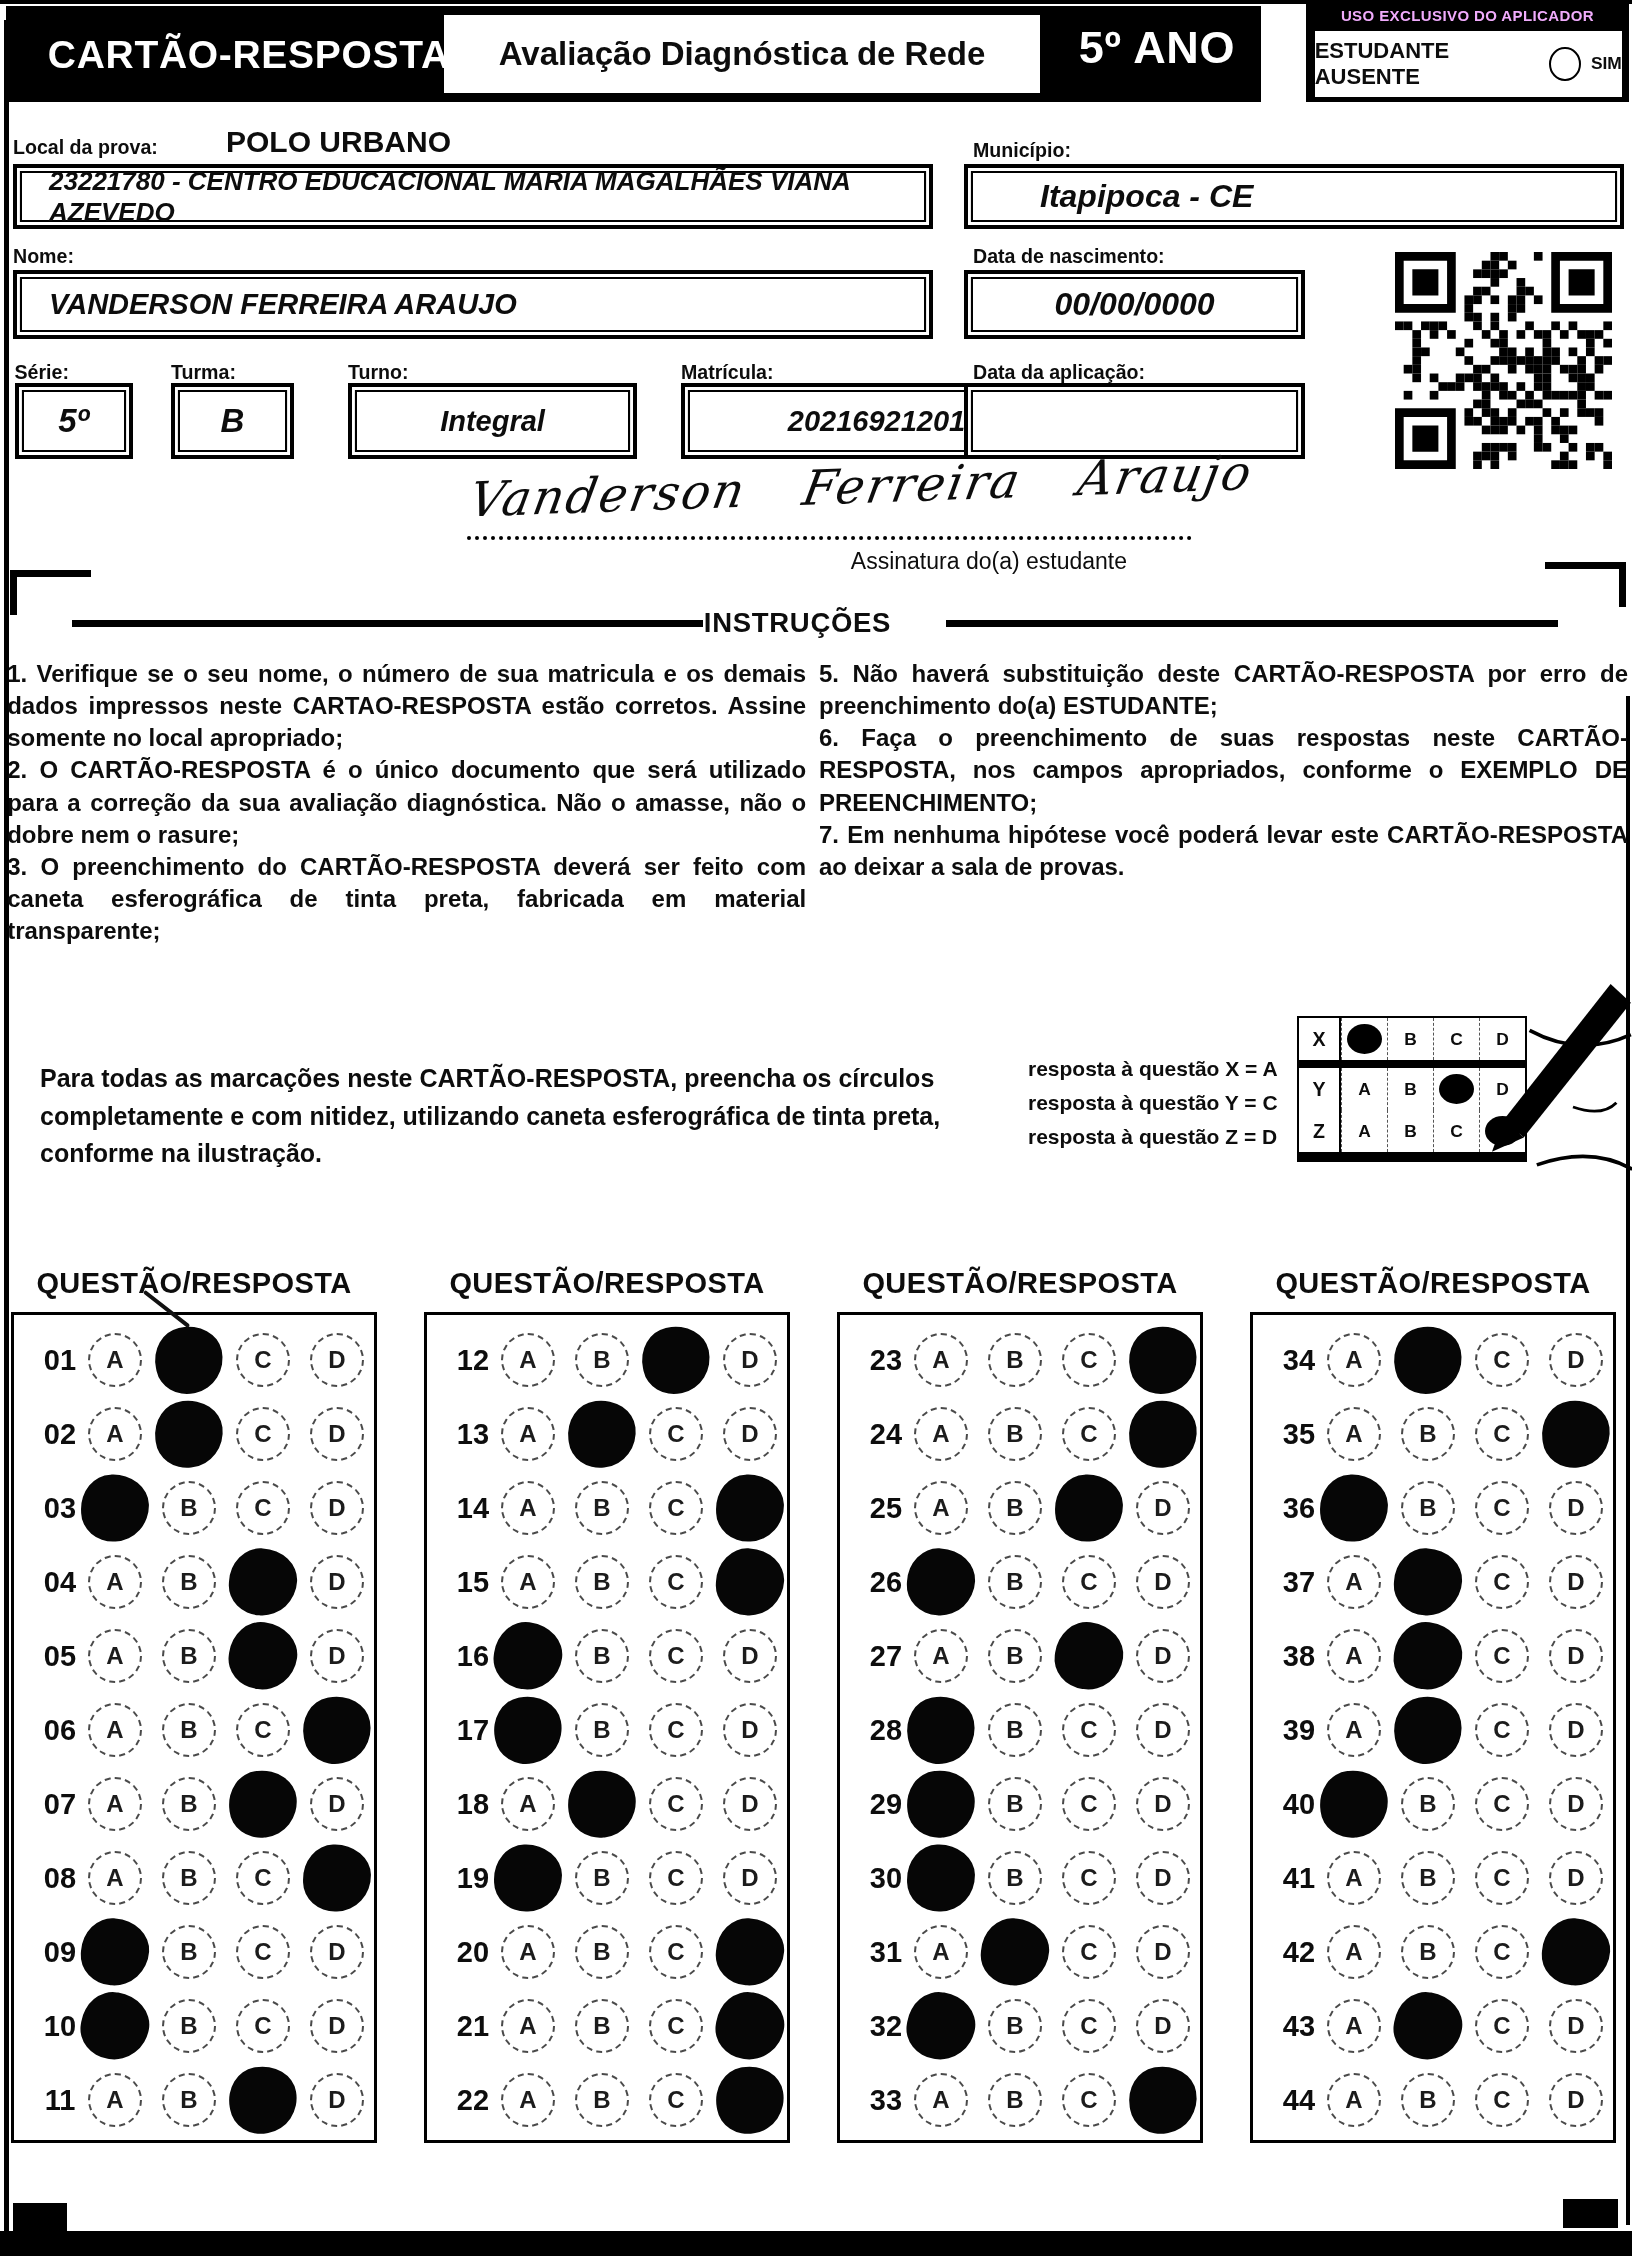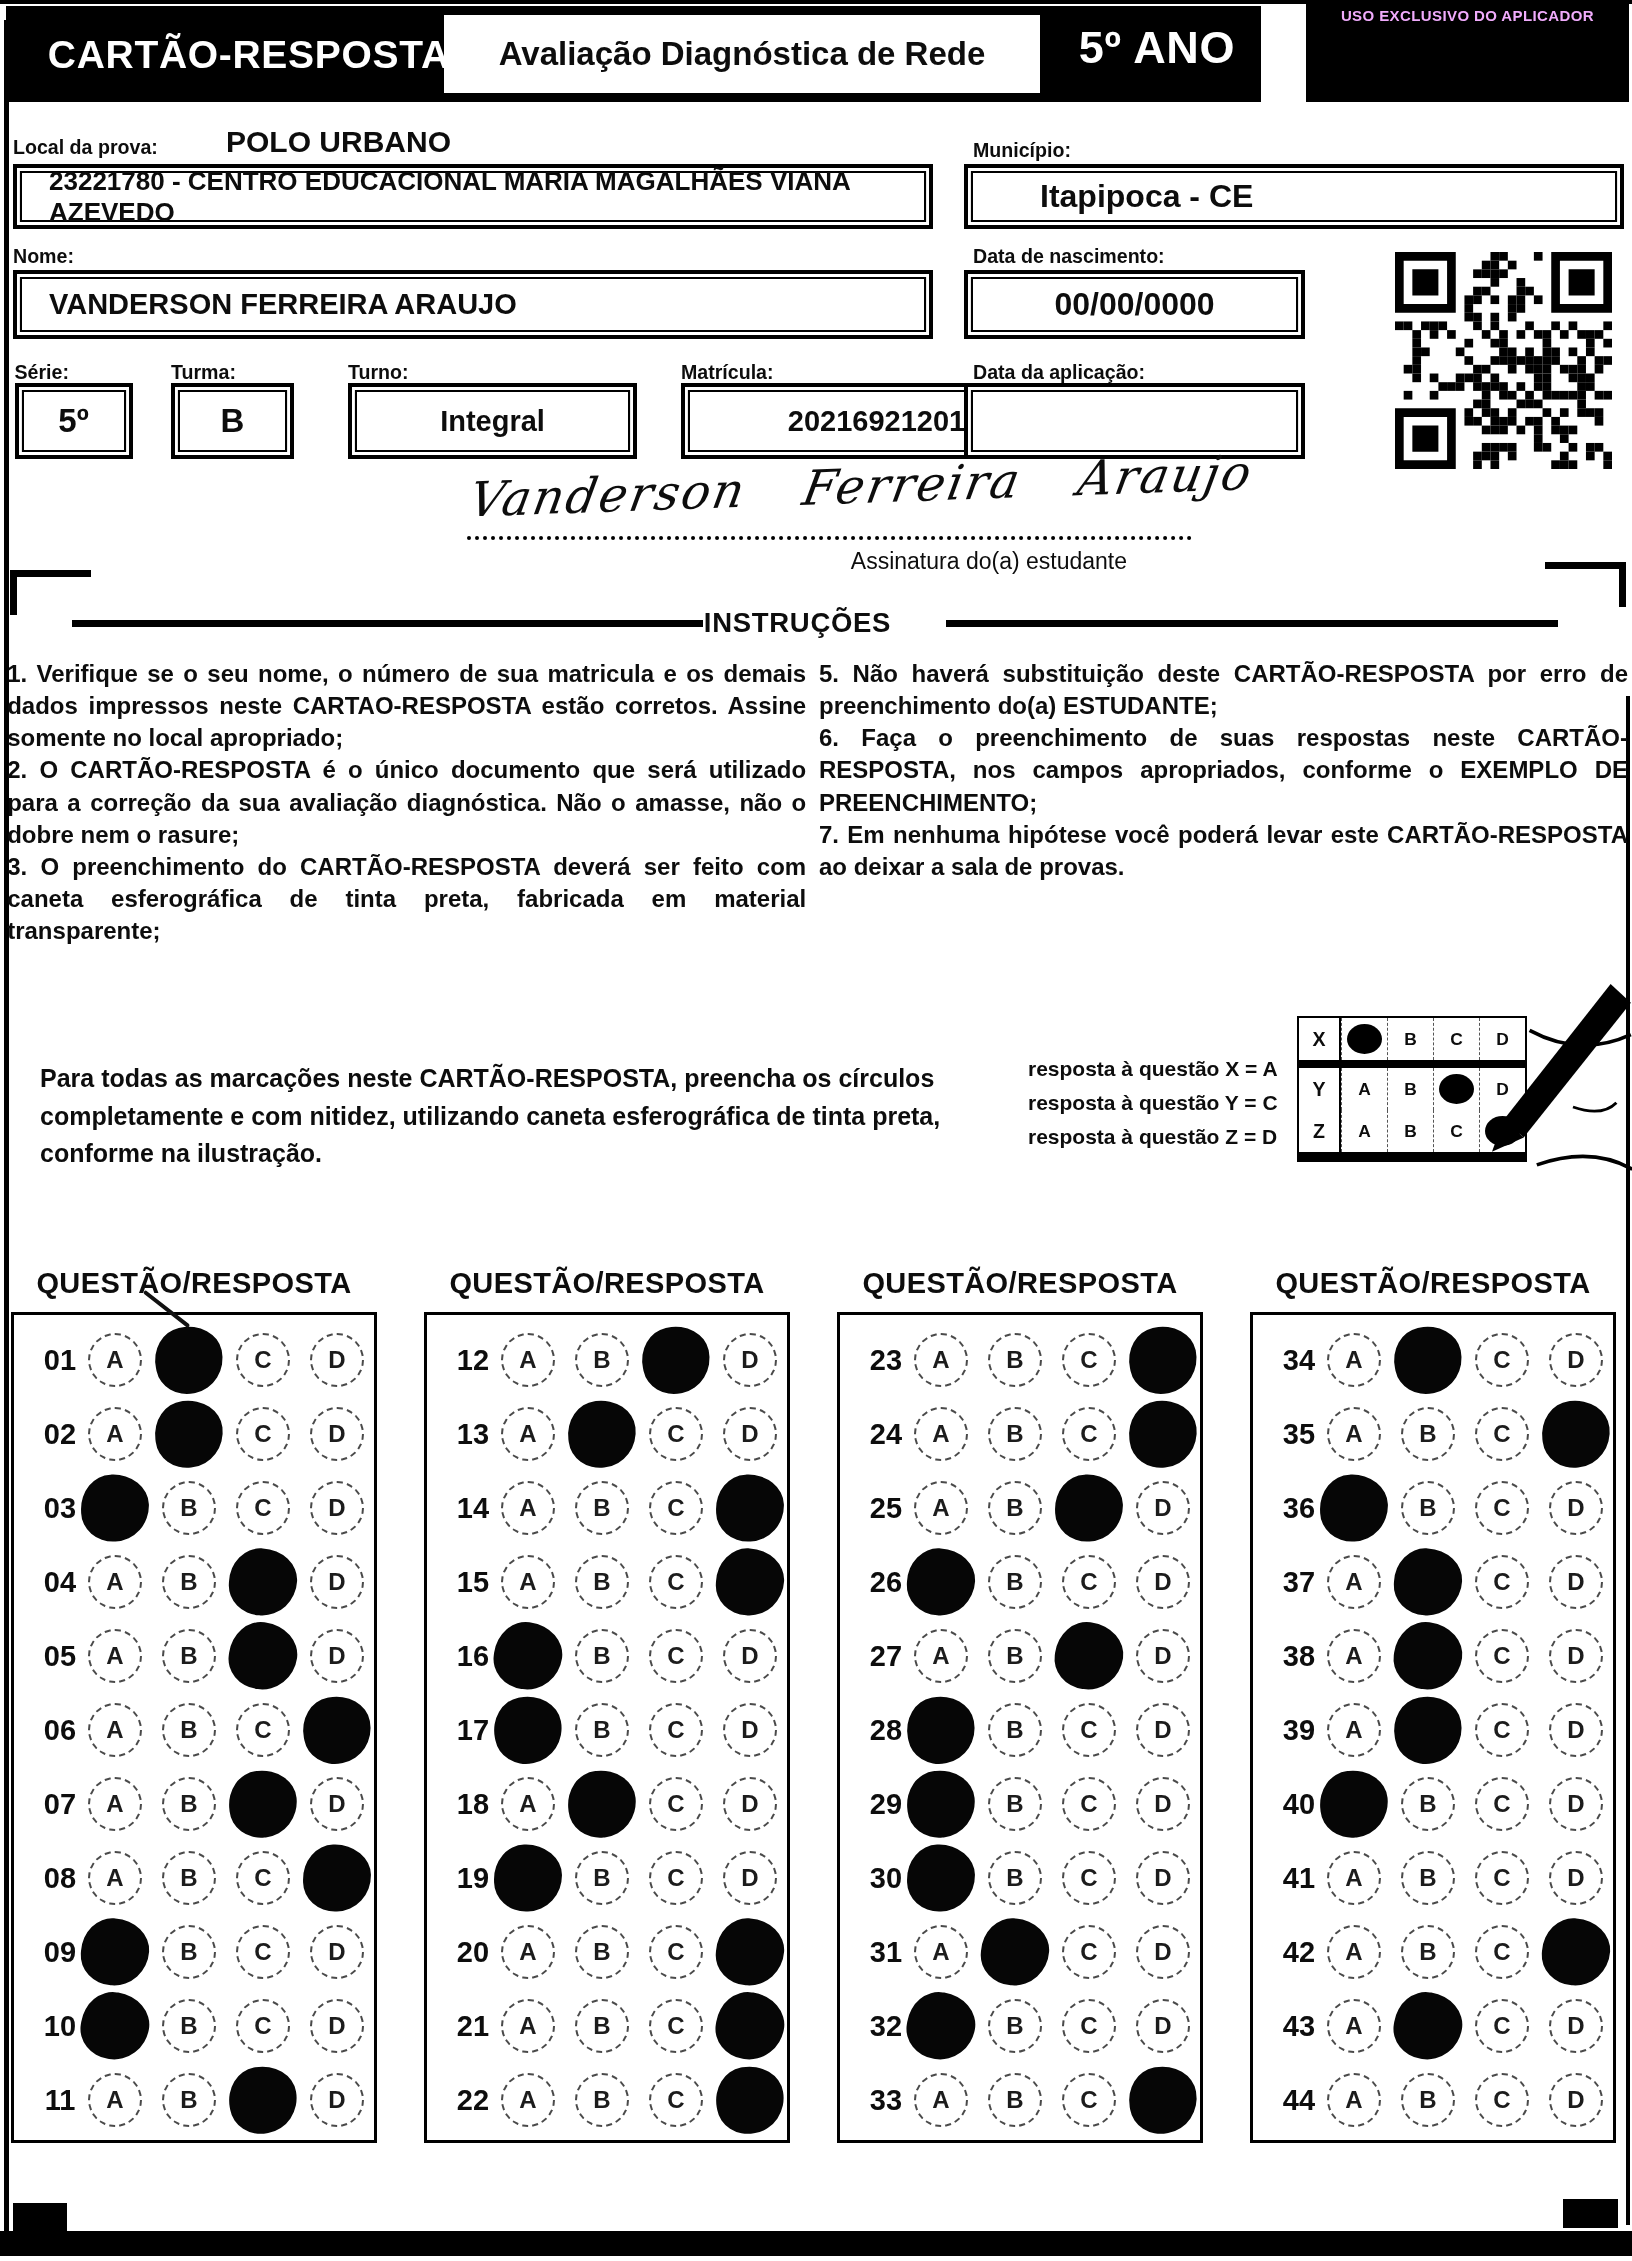--- a/index.html
+++ b/index.html
@@ -18,21 +18,21 @@
   .grade{left:1052px;top:22px;width:210px;color:#fff;font-size:45px;font-weight:700;text-align:center;letter-spacing:0.7px;}
   .applicator{left:1306px;top:1.4px;width:323px;height:101px;background:#000;}
   .app-top{position:absolute;left:0;top:5.8px;width:100%;text-align:center;color:#f0abfc;font-size:15px;font-weight:700;letter-spacing:0.4px;}
   .app-inner{position:absolute;left:8.7px;right:7.2px;top:30px;bottom:5.8px;background:#fff;display:flex;align-items:center;justify-content:center;gap:10px;}
   .app-inner .lbl{font-size:22px;font-weight:700;}
   .app-circle{width:30px;height:30px;border:2.9px solid #000;border-radius:50%;}
   .app-sim{font-size:17.4px;font-weight:700;}
 
   
   .flabel{font-size:19.6px;font-weight:700;}
-  .fbox{border:4.3px solid #000;box-shadow:inset 0 0 0 2.9px #fff,inset 0 0 0 5px #000;background:#fff;display:flex;align-items:center;}
+  .fbox{border:4.3px solid #000;box-shadow:inset 0 0 0 2.9px #fff,inset 0 0 0 5px #000;background:#fff;display:flex;align-items:center;font-style:italic;}
   .fbox .val{font-weight:700;}
   .qr{left:1395px;top:252px;width:217px;height:217px;}
 
   .sig-name{left:470px;top:458px;width:768px;font-family:"DejaVu Serif",serif;font-style:italic;font-size:48px;
     transform:rotate(-2deg) skewX(-12deg);letter-spacing:2.2px;word-spacing:40px;white-space:nowrap;}
   .sig-line{left:467px;top:536px;width:725px;border-bottom:4.3px dotted #000;}
   .sig-caption{left:721px;top:548px;width:406px;text-align:right;font-size:23px;font-weight:400;}
 
   
   .rule{height:6.5px;background:#000;}
@@ -86,20 +86,25 @@
   <div class="abs band">
     <div class="abs band-title">CARTÃO-RESPOSTA</div>
   </div>
   <div class="abs subtitle-box">
     <span>Avaliação Diagnóstica de Rede</span>
   </div>
   <div class="abs grade">5º ANO</div>
 
   <div class="abs applicator">
     <div class="app-top">USO EXCLUSIVO DO APLICADOR</div>
+    <div class="app-inner">
+      <span class="lbl">ESTUDANTE AUSENTE</span>
+      <span class="app-circle"></span>
+      <span class="app-sim">SIM</span>
+    </div>
   </div>
 
   <div class="abs flabel" style="left:13px;top:136px">Local da prova:</div>
   <div class="abs b" style="left:226px;top:125px;font-size:30px">POLO URBANO</div>
   <div class="abs fbox" style="left:13px;top:164px;width:912px;height:57px">
     <span class="val" style="font-size:26px;padding-left:32px">23221780 - CENTRO EDUCACIONAL MARIA MAGALHÃES VIANA AZEVEDO</span>
   </div>
 
   <div class="abs flabel" style="left:973px;top:139px">Município:</div>
   <div class="abs fbox" style="left:964px;top:164px;width:652px;height:57px">

